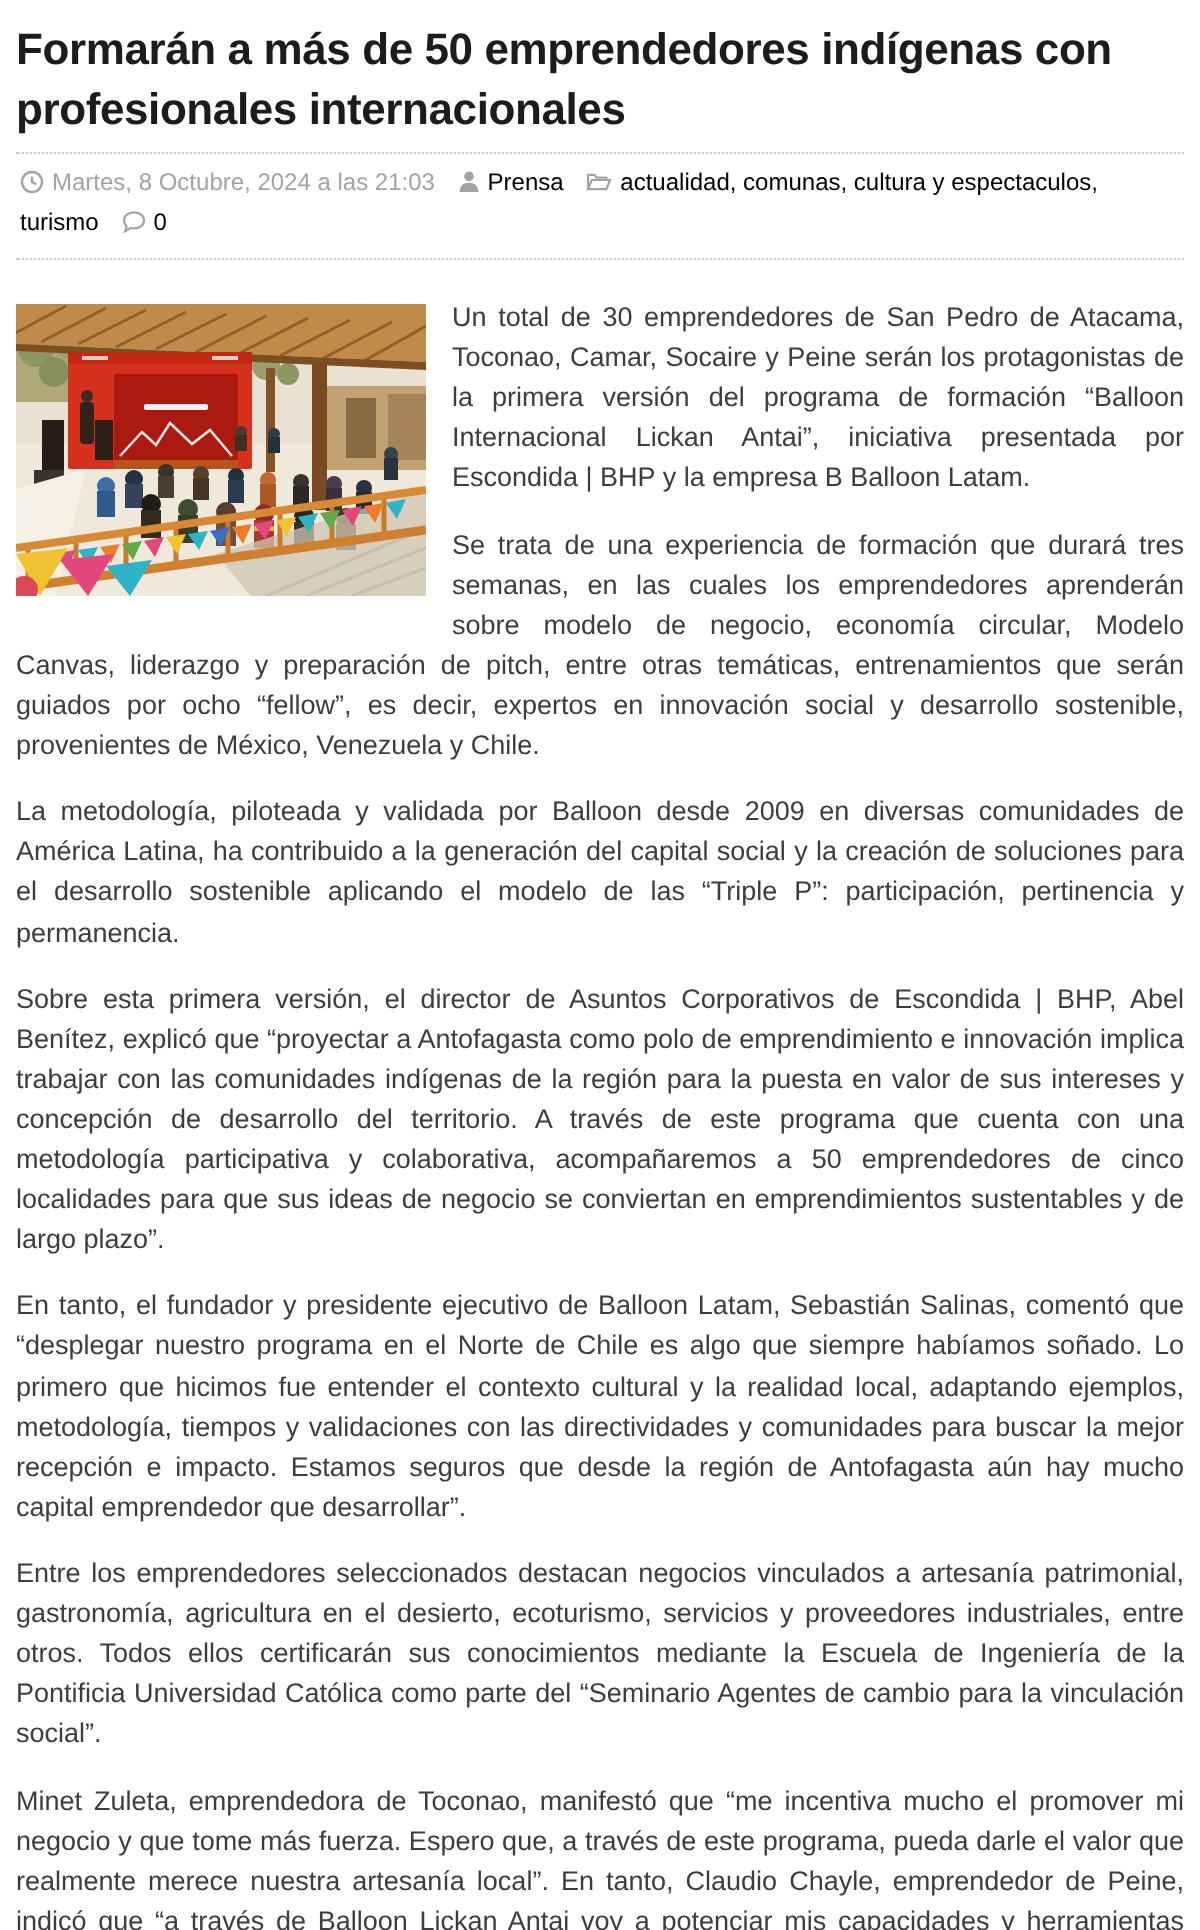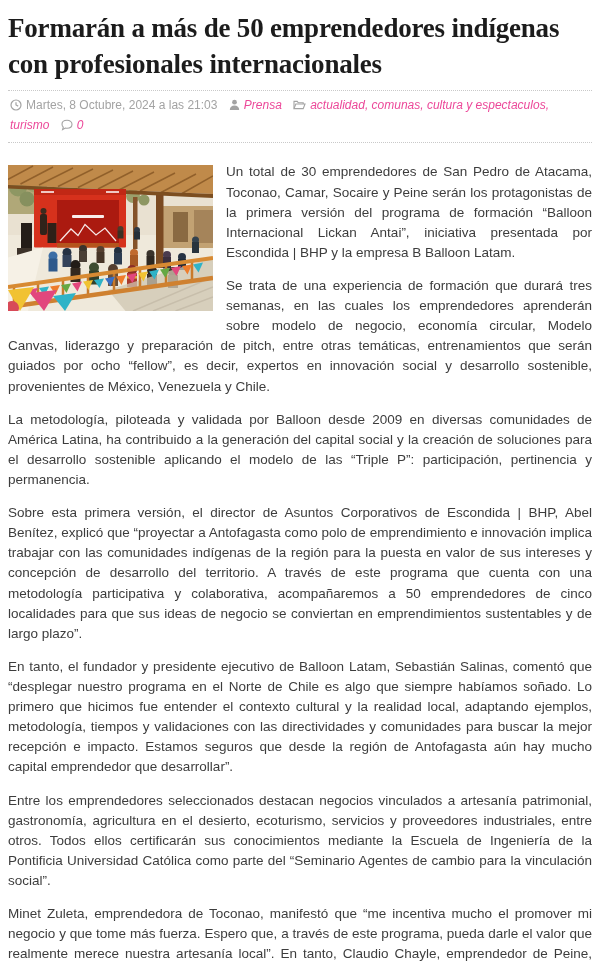--- a/index.html
+++ b/index.html
@@ -8,44 +8,43 @@
     color: #3f3f3f;
     width: 600px;
   }
   .page {
     box-sizing: border-box;
     width: 600px;
     padding: 8px 8px 6px 8px;
   }
   h1.article-title {
     margin: 2px 0 7px 0;
-    font-size: 27px;
+    font-size: 22px;
     line-height: 1.35;
     font-weight: 700;
     color: #1c1c1c;
     letter-spacing: -0.2px;
-    font-family: Liberation Serif, serif;
   }
   .meta {
     border-top: 1px dotted #c9c9c9;
     border-bottom: 1px dotted #c9c9c9;
     padding: 5px 2px 7px 2px;
     font-size: 12px;
     line-height: 1.65;
     color: #a3a3a3;
   }
   .meta .m-item { white-space: nowrap; }
   .meta .m-sep { display: inline-block; width: 8px; }
   .meta .icon {
     display: inline-block;
     vertical-align: -2px;
     margin-right: 4px;
   }
   .meta .icon svg { display: block; }
-  .meta .m-link { color: #ec4899; text-decoration: none; cursor: pointer; font-style: italic; }
+  .meta .m-link { color: #000000; text-decoration: none; cursor: pointer; }
   .article-body {
     margin-top: 19px;
     font-size: 13.5px;
     line-height: 1.49;
     text-align: justify;
     color: #3d3d3d;
   }
   .article-body p { margin: 0 0 13px 0; }
   .article-body p:last-child { margin-bottom: 0; }
   .photo {

